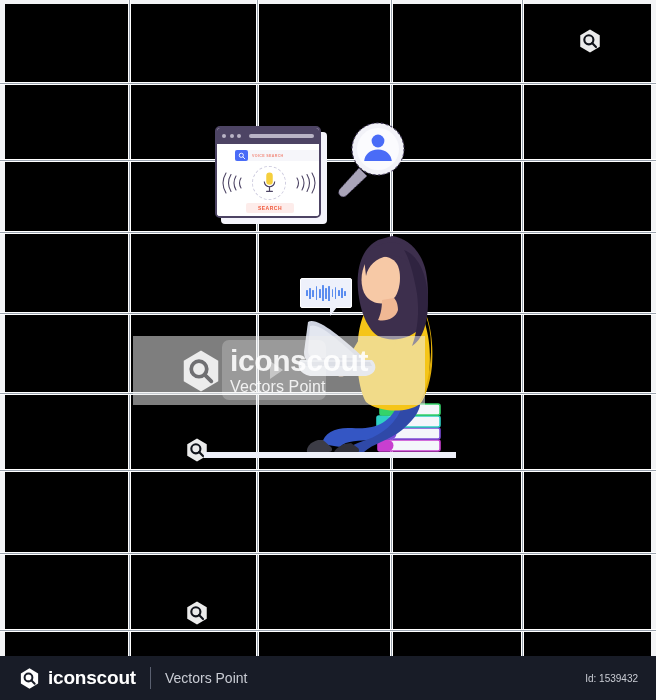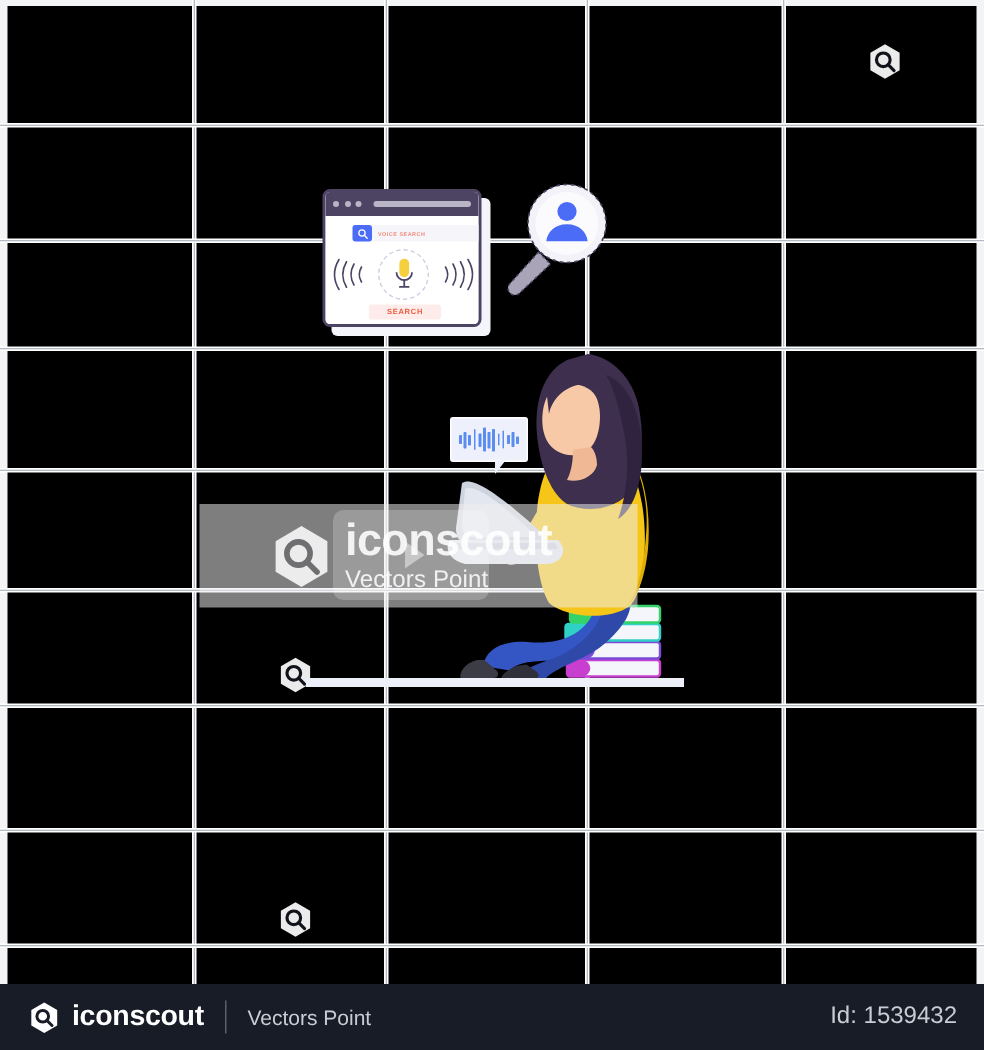--- a/index.html
+++ b/index.html
@@ -156,21 +156,21 @@
   #footer .logo svg { width: 100%; height: 100%; display: block; }
   #footer .brand {
     font-size: 19px; font-weight: bold; color: #ffffff;
     margin-left: 7px; letter-spacing: -.2px;
   }
   #footer .divider {
     width: 1px; height: 22px; background: #5a6070; margin: 0 14px;
   }
   #footer .vp { font-size: 14px; color: #c9ccd4; }
   #footer .spacer { flex: 1; }
-  #footer .idtxt { font-size: 16px; color: #c9ccd4; }
+  #footer .idtxt { font-size: 10px; color: #c9ccd4; }
 </style>
 </head>
 <body>
 
 <div id="root">
 
   <div id="canvas">
 
     <div class="grid-edge" style="left:0;top:0;width:656px;height:4px;"></div>
     <div class="grid-edge" style="left:0;top:0;width:5px;height:656px;"></div>

